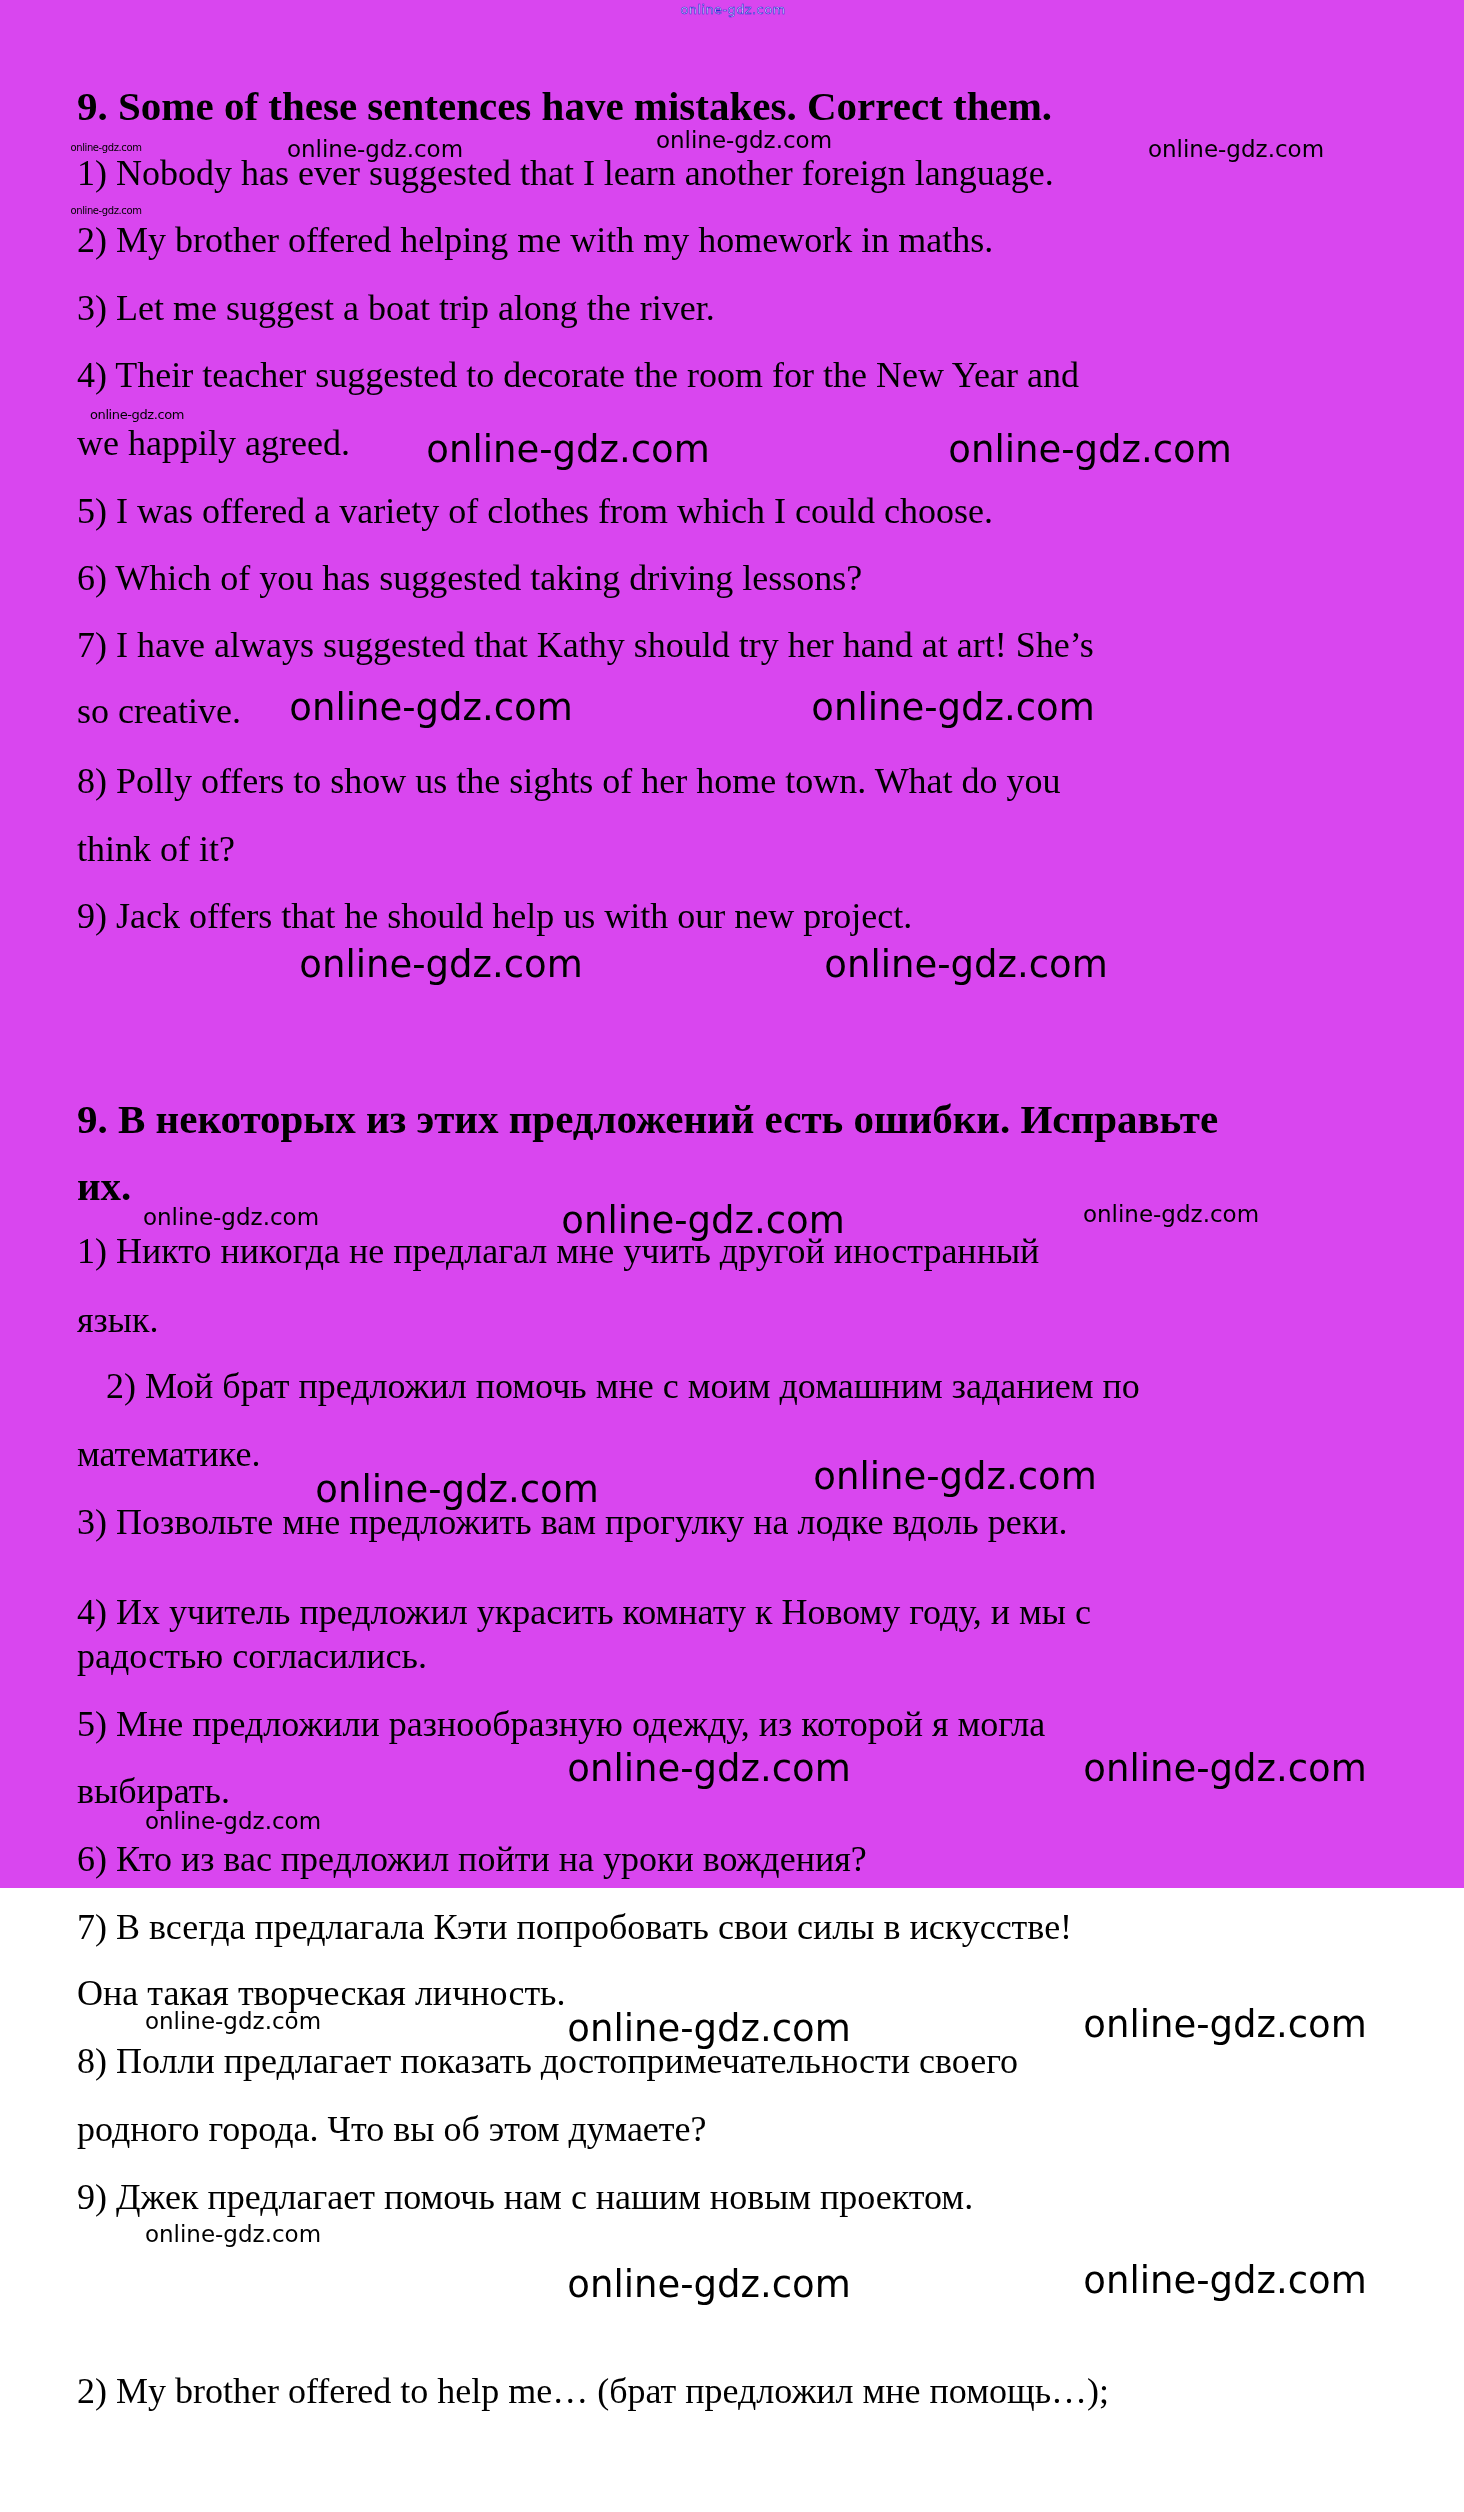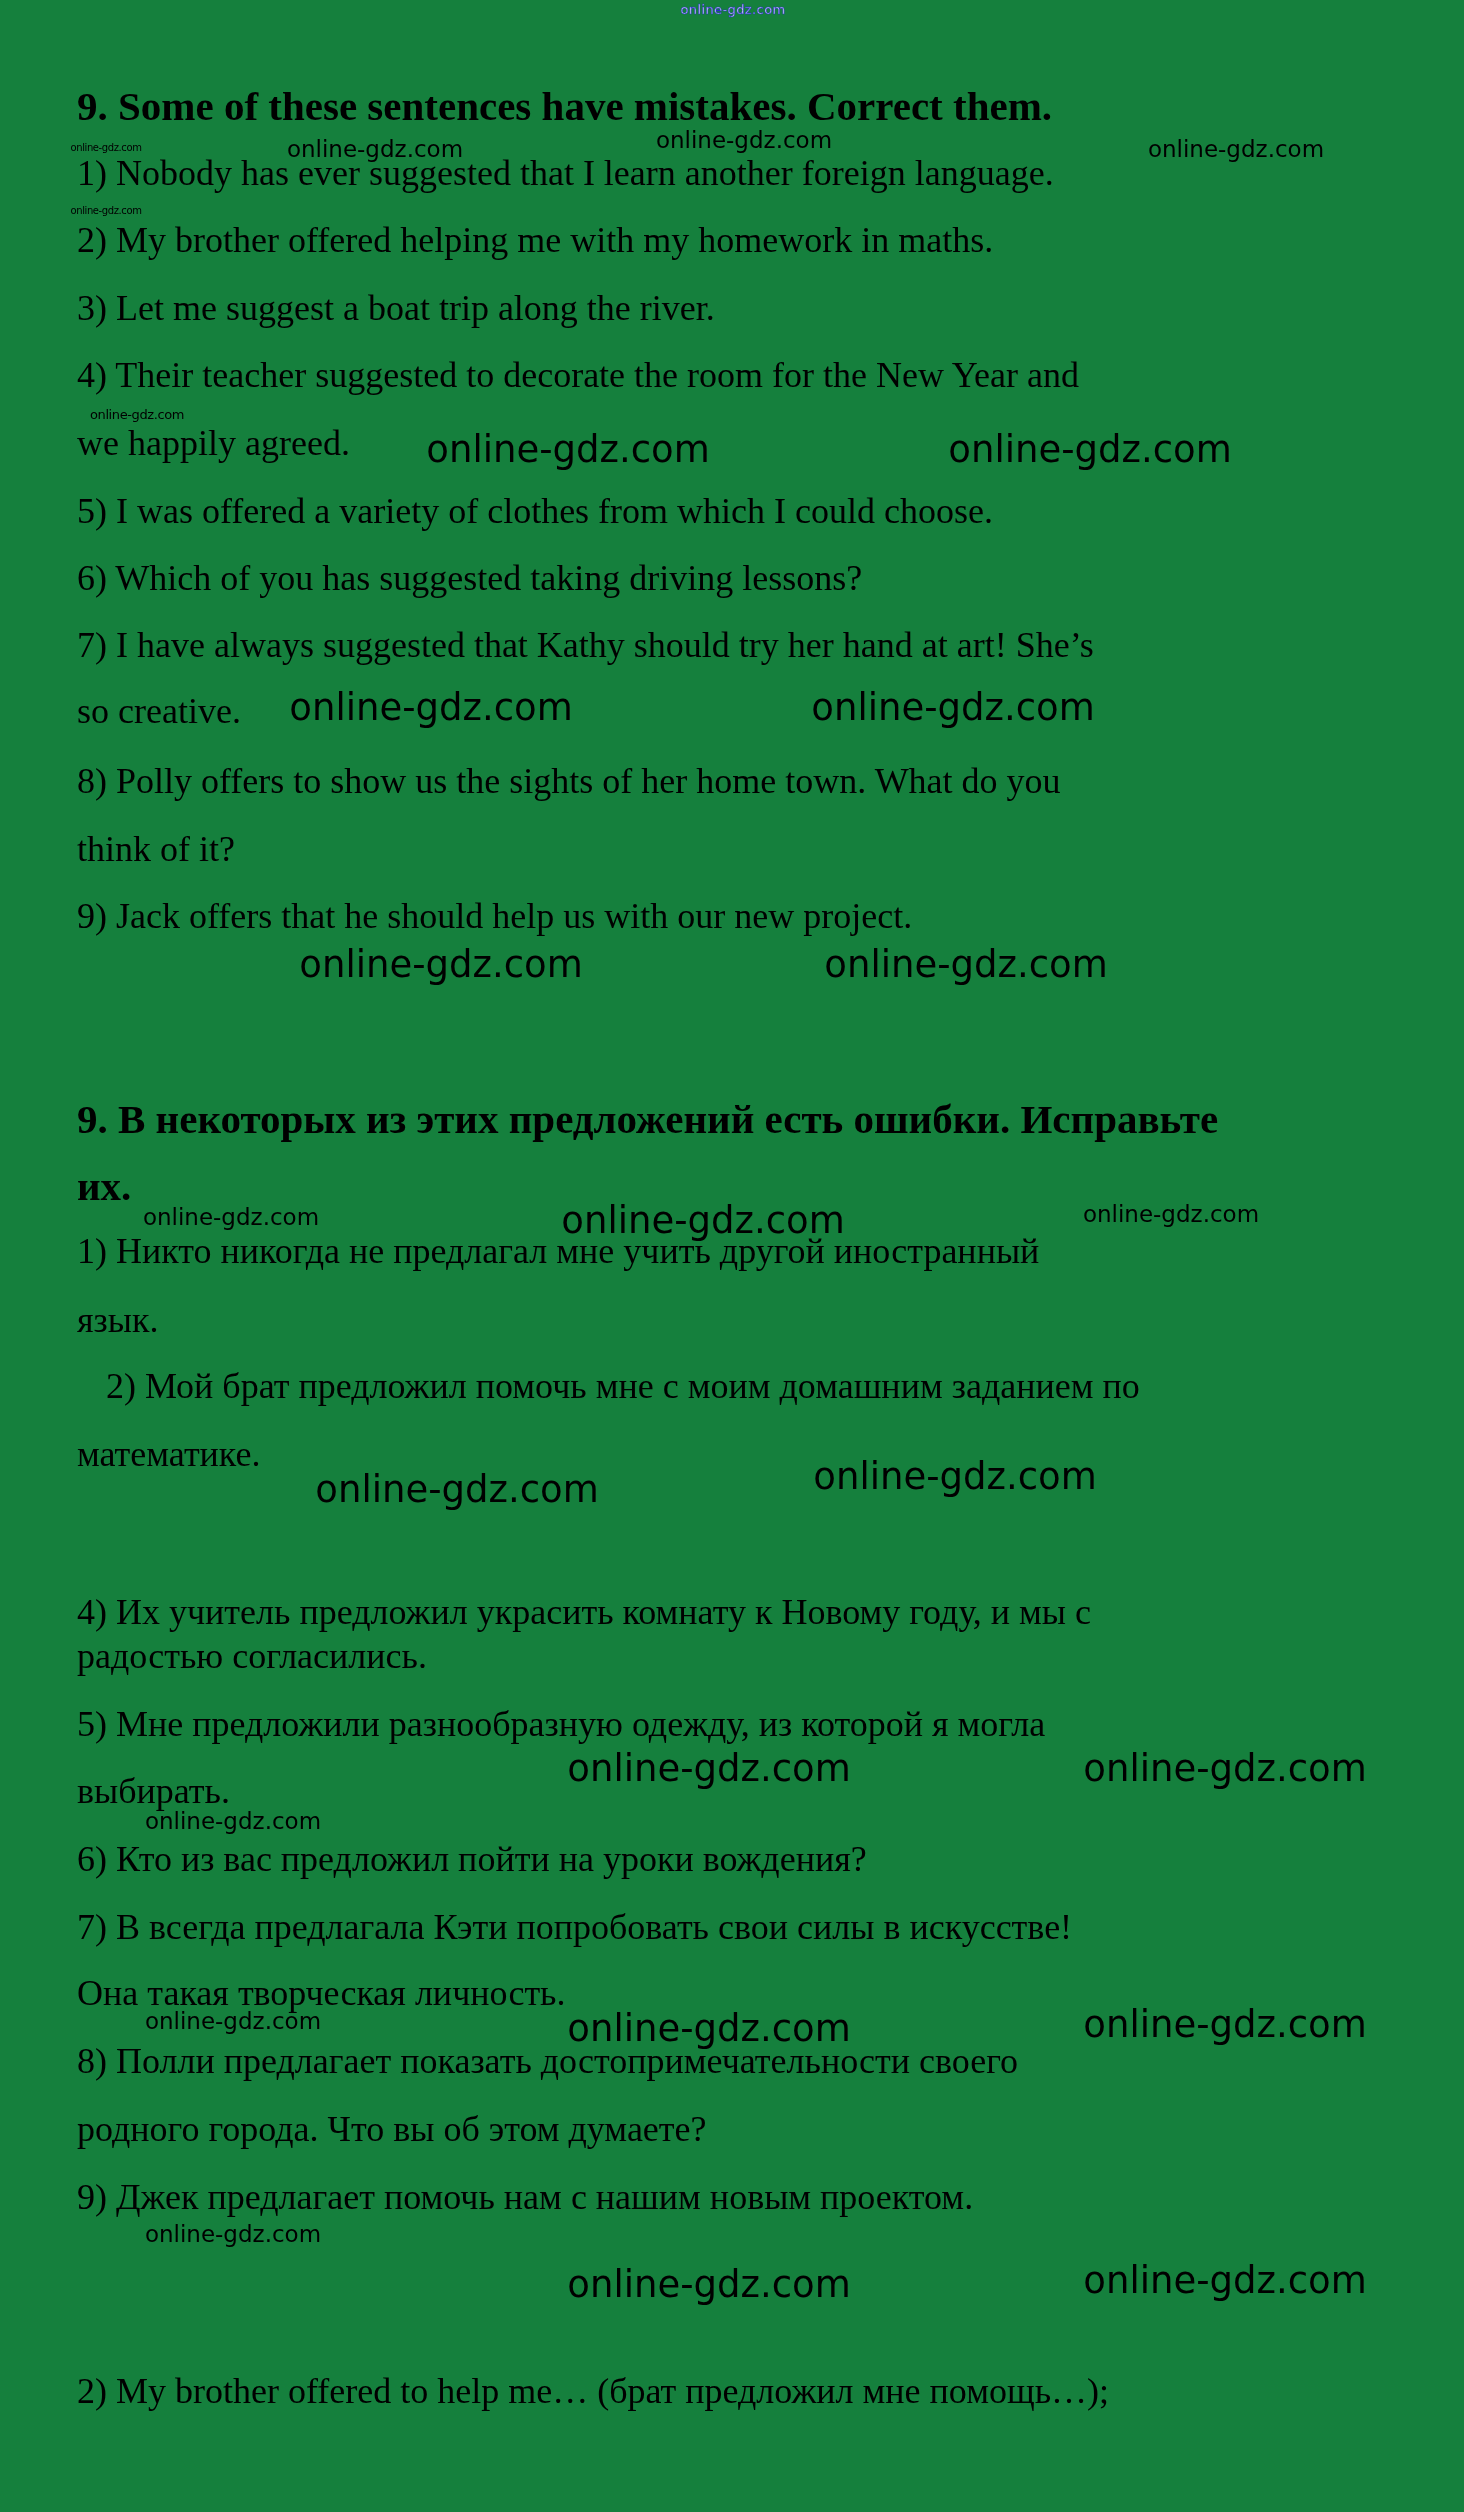--- a/index.html
+++ b/index.html
@@ -1,17 +1,17 @@
 <!DOCTYPE html>
 <html style="font-size:12.3px"><head>
 <meta charset="utf-8">
 <style>
   html, body { margin: 0; padding: 0; background: #ffffff; }
   body { width: 1465px; height: 2512px; position: relative; overflow: hidden; }
-  .page { position: absolute; left: 0; top: 0; width: 1465px; height: 2512px; background: #15803d; }
+  .page { position: absolute; left: 0; top: 0; width: 1465px; height: 1888px; background: #d946ef; }
   .txt {
     position: absolute; left: 77px; white-space: nowrap;
     font-family: "Liberation Serif", "DejaVu Serif", serif;
     font-size: 36px; color: #000; line-height: 1;
     transform: translateY(-50%);
   }
   .head { font-weight: bold; font-size: 41px; }
   .wm {
     position: absolute; white-space: nowrap; color: #000;
     font-family: "DejaVu Sans", "Liberation Sans", sans-serif;
@@ -45,20 +45,21 @@
   <div class="txt" style="top:781px;">8) Polly offers to show us the sights of her home town. What do you</div>
   <div class="txt" style="top:849px;">think of it?</div>
   <div class="txt" style="top:916px;font-family:Liberation Serif, serif;">9) Jack offers that he should help us with our new project.</div>
 
   <div class="txt head" style="top:1119px;">9. В некоторых из этих предложений есть ошибки. Исправьте</div>
   <div class="txt head" style="top:1186px;">их.</div>
   <div class="txt" style="top:1251px;">1) Никто никогда не предлагал мне учить другой иностранный</div>
   <div class="txt" style="top:1320px;">язык.</div>
   <div class="txt" style="top:1386px;margin-left:29px;">2) Мой брат предложил помочь мне с моим домашним заданием по</div>
   <div class="txt" style="top:1454px;">математике.</div>
+  <div class="txt" style="top:1522px;">3) Позвольте мне предложить вам прогулку на лодке вдоль реки.</div>
   <div class="txt" style="top:1612px;font-family:Liberation Serif, serif;">4) Их учитель предложил украсить комнату к Новому году, и мы с</div>
   <div class="txt" style="top:1656px;">радостью согласились.</div>
   <div class="txt" style="top:1724px;">5) Мне предложили разнообразную одежду, из которой я могла</div>
   <div class="txt" style="top:1791px;">выбирать.</div>
   <div class="txt" style="top:1859px;">6) Кто из вас предложил пойти на уроки вождения?</div>
   <div class="txt" style="top:1927px;">7) В всегда предлагала Кэти попробовать свои силы в искусстве!</div>
   <div class="txt" style="top:1993px;">Она такая творческая личность.</div>
   <div class="txt" style="top:2061px;">8) Полли предлагает показать достопримечательности своего</div>
   <div class="txt" style="top:2129px;">родного города. Что вы об этом думаете?</div>
   <div class="txt" style="top:2197px;">9) Джек предлагает помочь нам с нашим новым проектом.</div>

